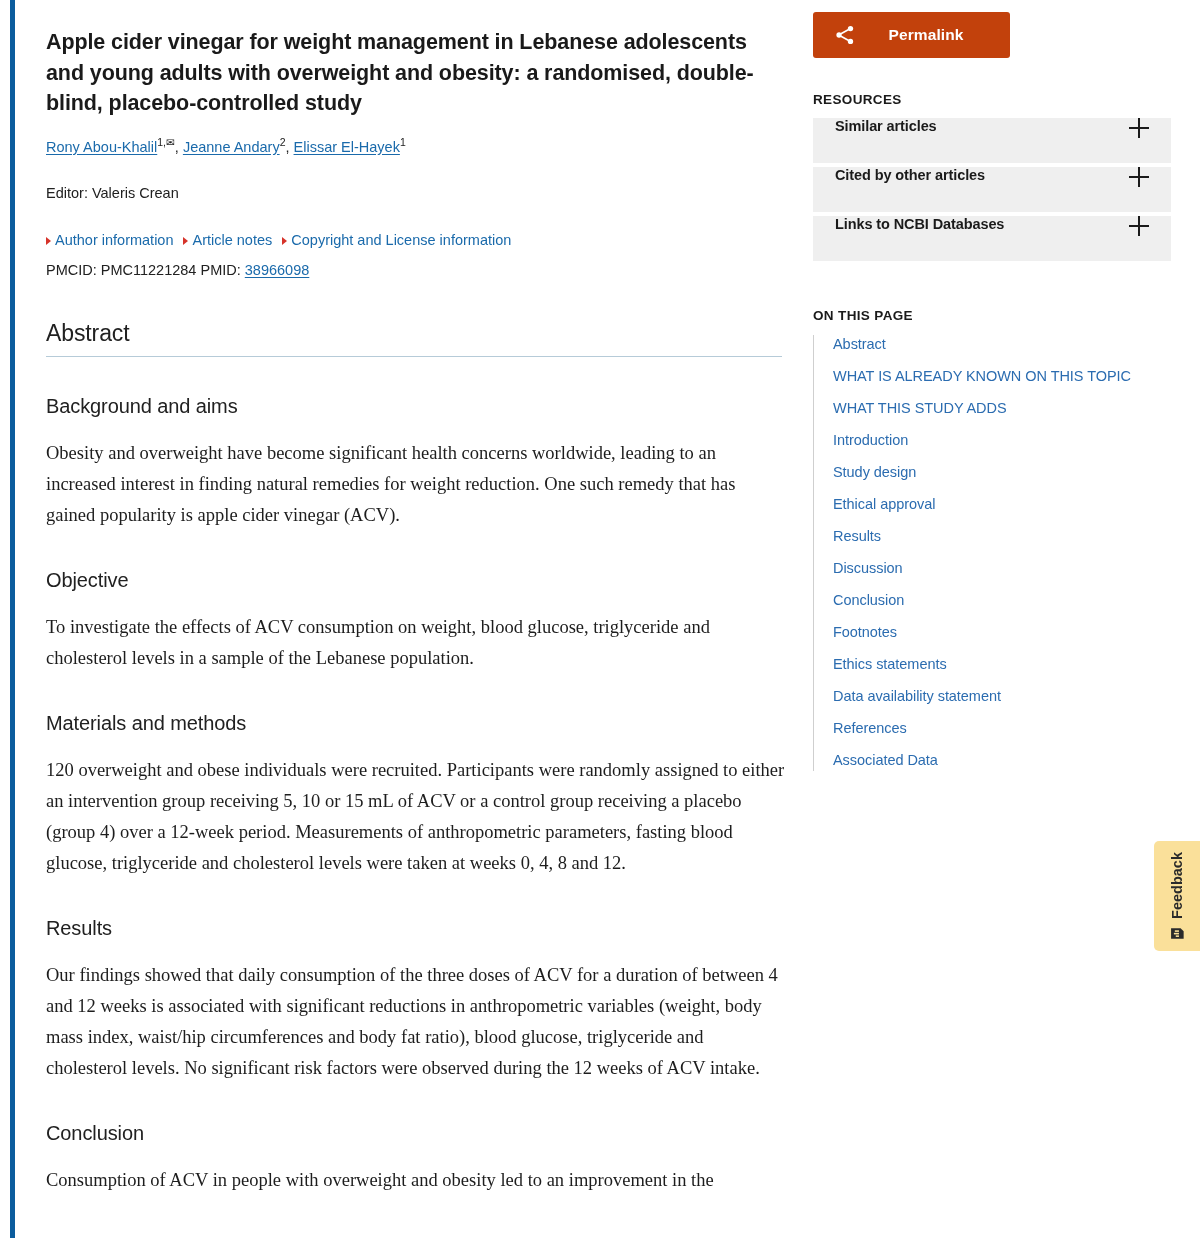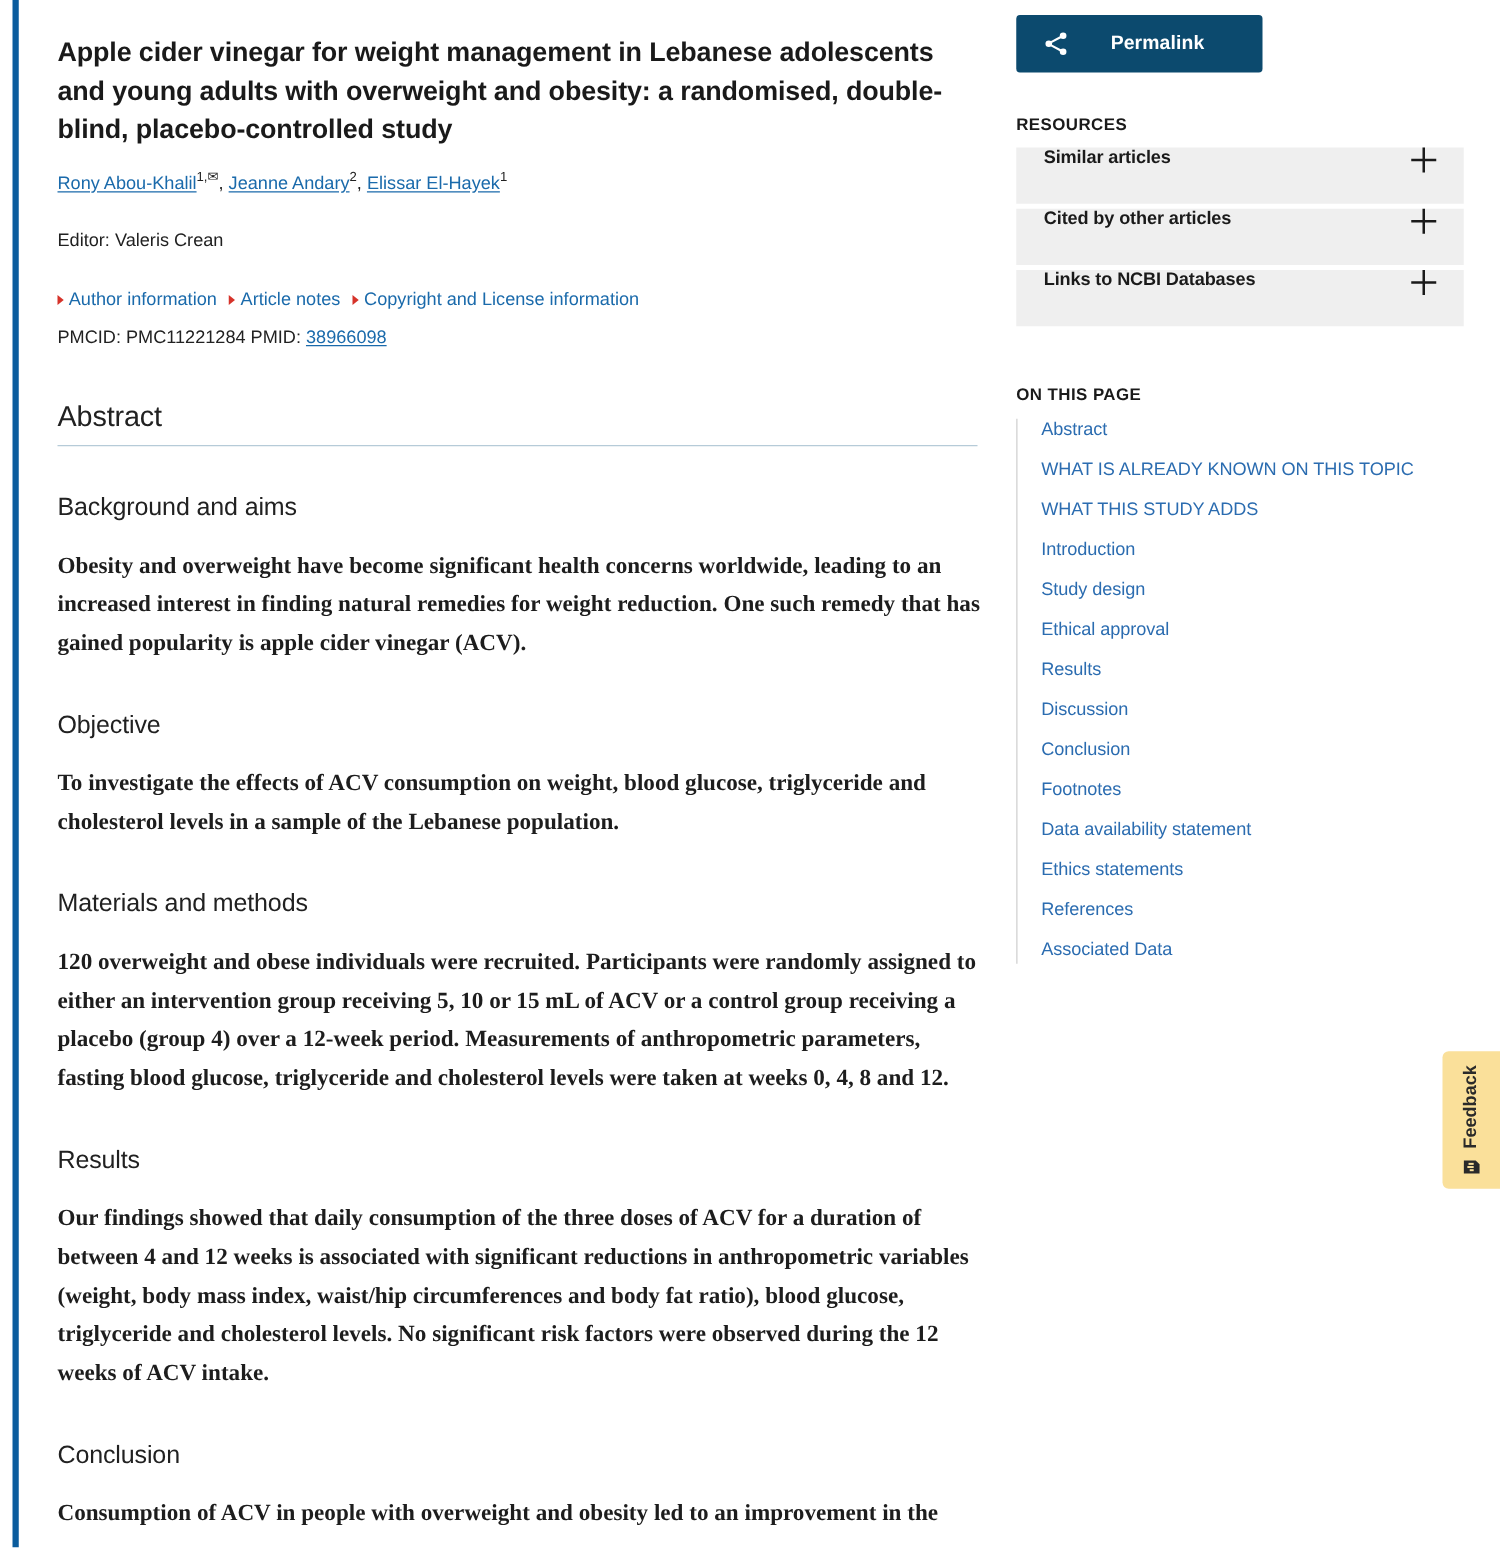--- a/index.html
+++ b/index.html
@@ -138,36 +138,35 @@
   }
 
   .body-para {
     font-family: "Liberation Serif", serif;
     font-size: 18.5px;
     line-height: 31px;
     color: #1d1d1d;
     margin: 0;
     padding-top: 20px;
     width: 740px;
-    font-weight: bold;
   }
 
   
   .sidebar {
     position: absolute;
     left: 813px;
     top: 0;
     width: 360px;
   }
 
   .permalink-btn {
     margin-top: 12px;
     width: 197px;
     height: 46px;
-    background: #0c4a6e;
+    background: #c2410c;
     border: none;
     border-radius: 3px;
     color: #ffffff;
     display: flex;
     align-items: center;
     cursor: pointer;
     padding: 0;
   }
   .permalink-btn .share-ico {
     width: 22px;
@@ -360,22 +359,22 @@
       <a class="toc-item">Abstract</a>
       <a class="toc-item">WHAT IS ALREADY KNOWN ON THIS TOPIC</a>
       <a class="toc-item">WHAT THIS STUDY ADDS</a>
       <a class="toc-item">Introduction</a>
       <a class="toc-item">Study design</a>
       <a class="toc-item">Ethical approval</a>
       <a class="toc-item">Results</a>
       <a class="toc-item">Discussion</a>
       <a class="toc-item">Conclusion</a>
       <a class="toc-item">Footnotes</a>
+      <a class="toc-item">Ethics statements</a>
       <a class="toc-item">Data availability statement</a>
-      <a class="toc-item">Ethics statements</a>
       <a class="toc-item">References</a>
       <a class="toc-item">Associated Data</a>
     </nav>
 
   </div>
 
   <div class="feedback-tab">
     <div class="feedback-inner">
       <svg class="fb-ico" viewBox="0 0 16 16">
         <path d="M1.2 1.2 H12.4 V11.3 L9.2 14.6 H1.2 Z" fill="#2a2a2a"></path>

